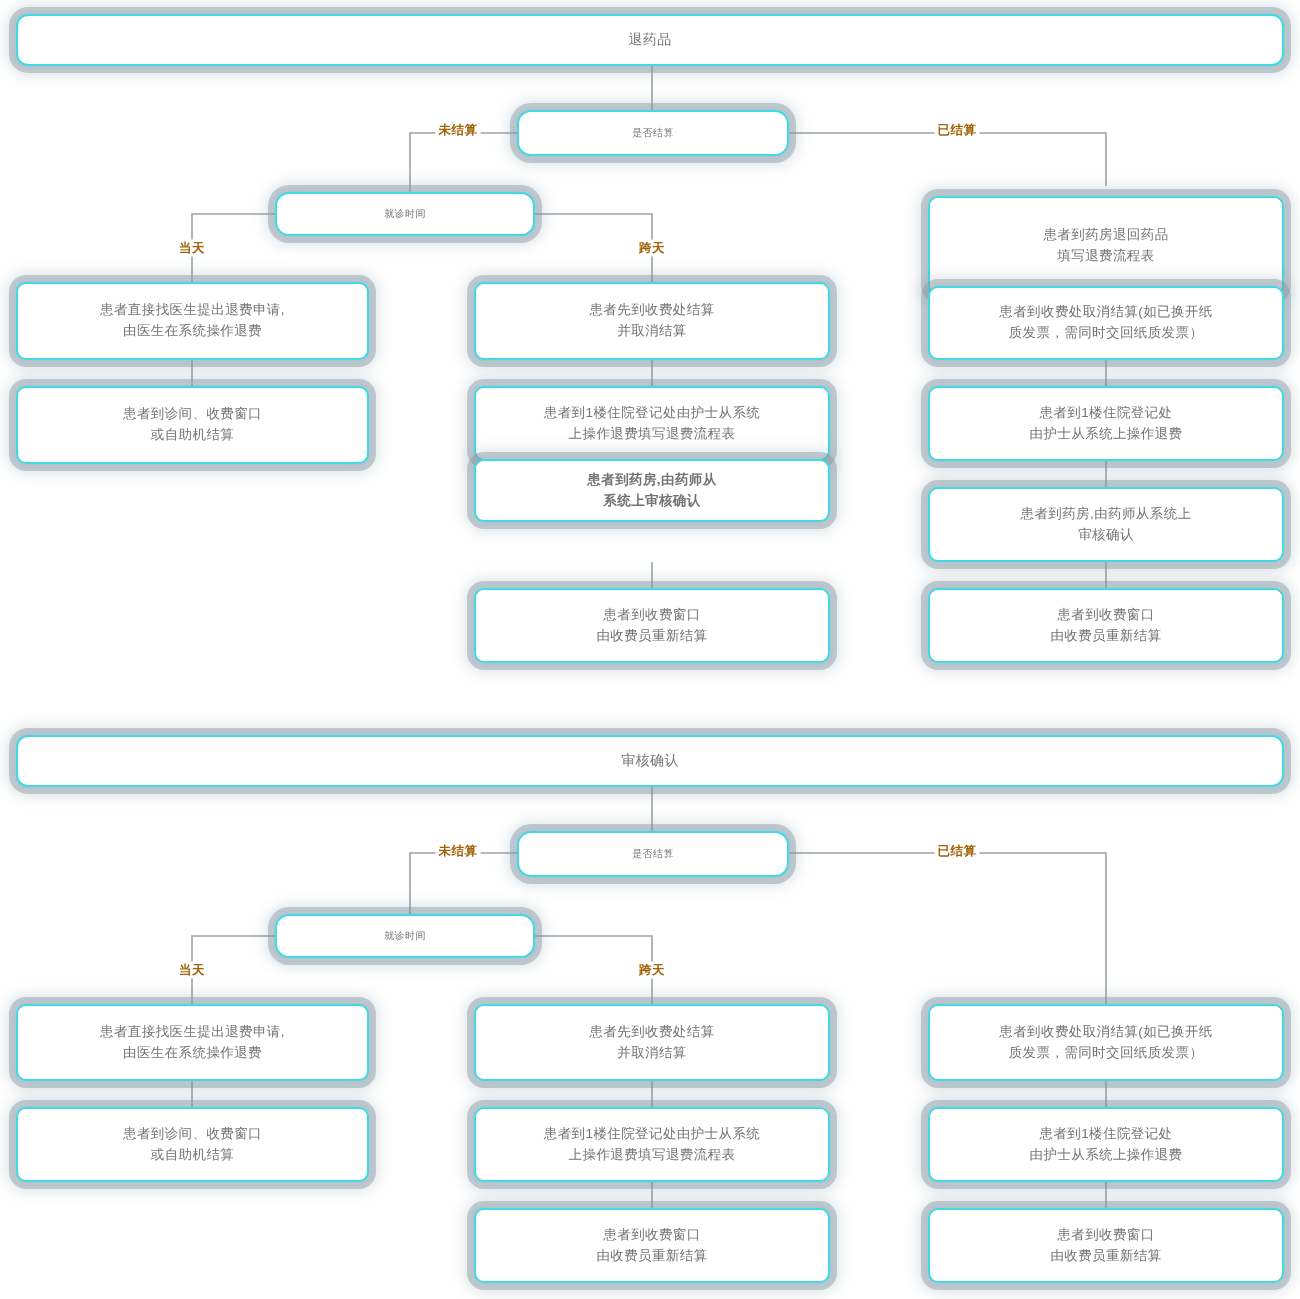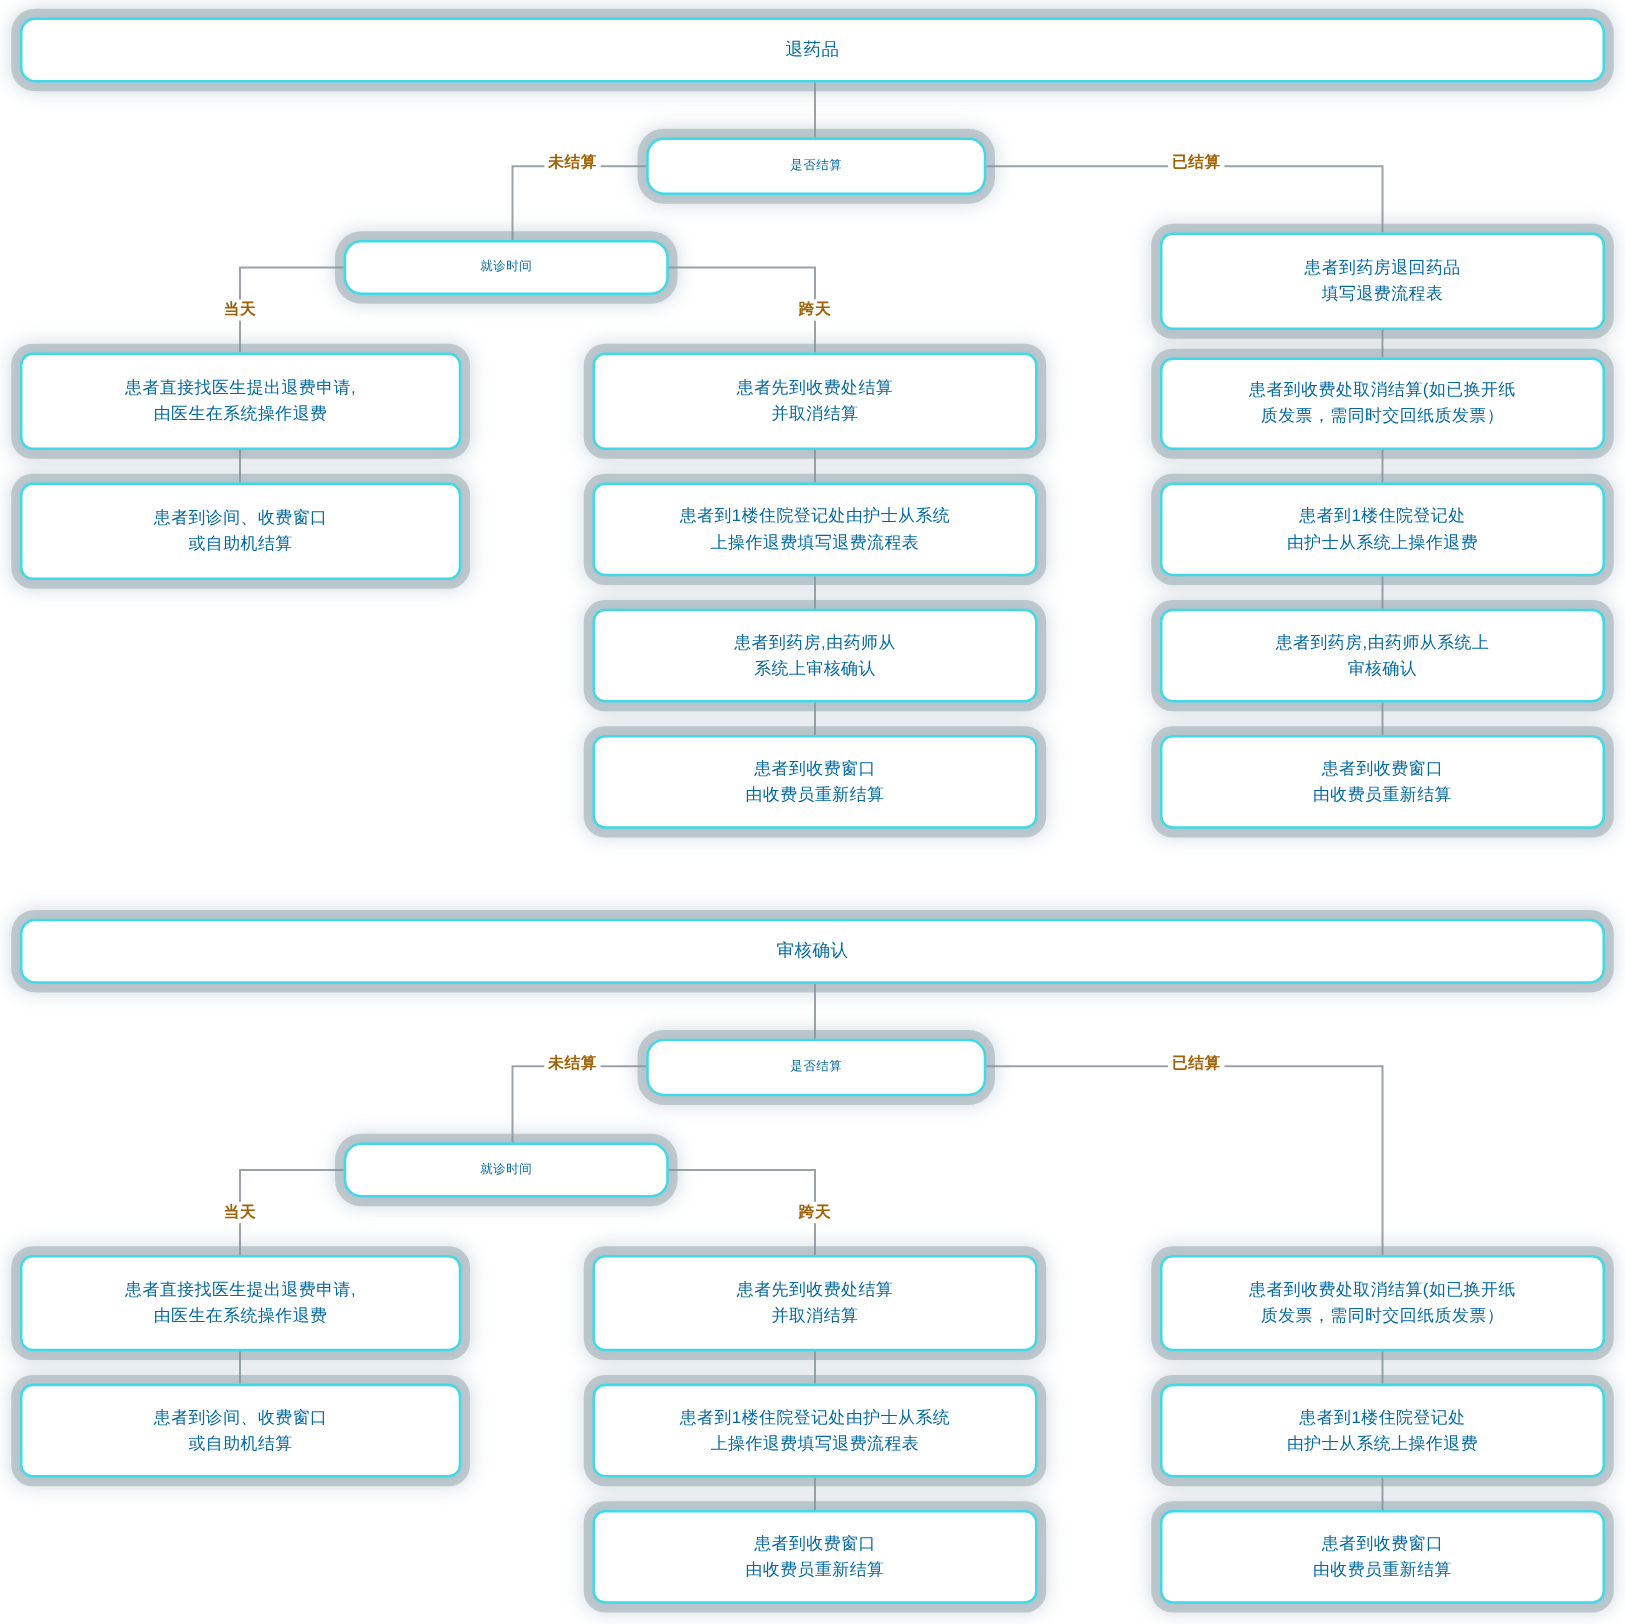--- a/index.html
+++ b/index.html
@@ -12,21 +12,21 @@
   
   #wires{position:absolute;left:0;top:0;width:1300px;height:1299px;pointer-events:none;}
 
   
   .node{
     position:absolute;
     box-sizing:border-box;
     background:#ffffff;
     border:2px solid #3fd9e8;
     border-radius:10px;
-    color:#0369a1;
+    color:#737373;
     display:flex;
     align-items:center;
     justify-content:center;
     text-align:center;
     line-height:1.55;
     font-size:13.5px;
     letter-spacing:.4px;
     box-shadow:0 0 0 7px rgba(128,150,160,.42), 0 0 14px 9px rgba(140,160,172,.30);
     white-space:pre-line;
     padding:4px 10px;
@@ -111,26 +111,26 @@
 
   <div class="node" style="left:16px;top:282px;width:353px;height:78px;">患者直接找医生提出退费申请,
 由医生在系统操作退费</div>
   <div class="node" style="left:16px;top:386px;width:353px;height:78px;">患者到诊间、收费窗口
 或自助机结算</div>
 
   <div class="node" style="left:474px;top:282px;width:356px;height:78px;">患者先到收费处结算
 并取消结算</div>
   <div class="node" style="left:474px;top:386px;width:356px;height:75px;">患者到1楼住院登记处由护士从系统
 上操作退费填写退费流程表</div>
-  <div class="node" style="left:474px;top:487px;width:356px;height:75px;">患者到药房,由药师从
+  <div class="node" style="left:474px;top:459px;width:356px;height:63px;font-weight:bold;">患者到药房,由药师从
 系统上审核确认</div>
   <div class="node" style="left:474px;top:588px;width:356px;height:75px;">患者到收费窗口
 由收费员重新结算</div>
 
-  <div class="node" style="left:928px;top:186px;width:356px;height:78px;">患者到药房退回药品
+  <div class="node" style="left:928px;top:196px;width:356px;height:100px;">患者到药房退回药品
 填写退费流程表</div>
   <div class="node" style="left:928px;top:286px;width:356px;height:74px;">患者到收费处取消结算(如已换开纸
 质发票，需同时交回纸质发票）</div>
   <div class="node" style="left:928px;top:386px;width:356px;height:75px;">患者到1楼住院登记处
 由护士从系统上操作退费</div>
   <div class="node" style="left:928px;top:487px;width:356px;height:75px;">患者到药房,由药师从系统上
 审核确认</div>
   <div class="node" style="left:928px;top:588px;width:356px;height:75px;">患者到收费窗口
 由收费员重新结算</div>
 

